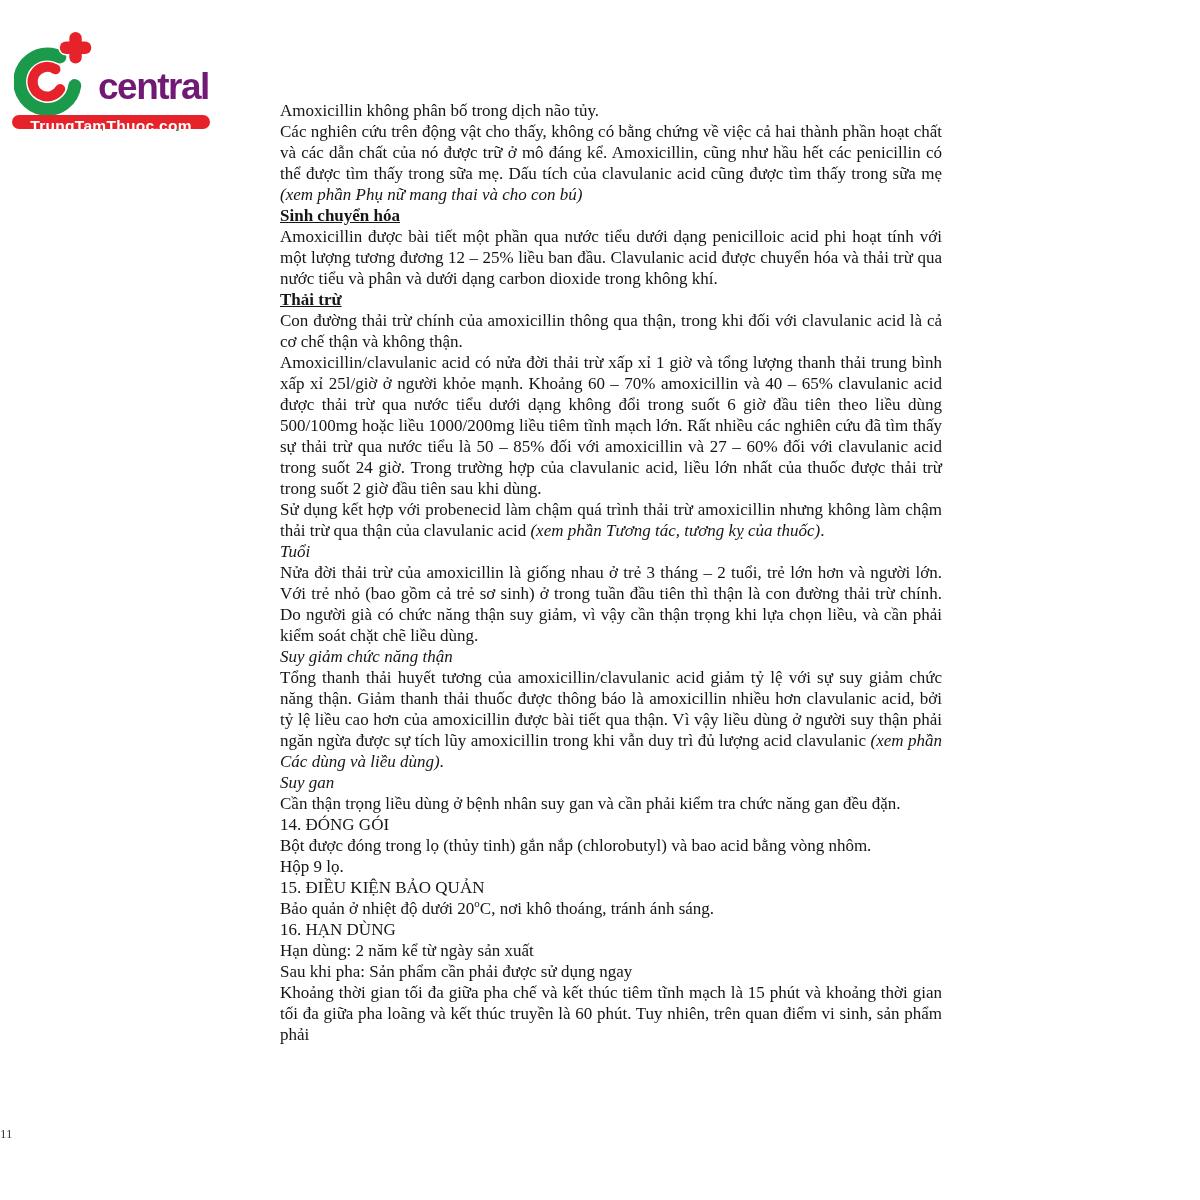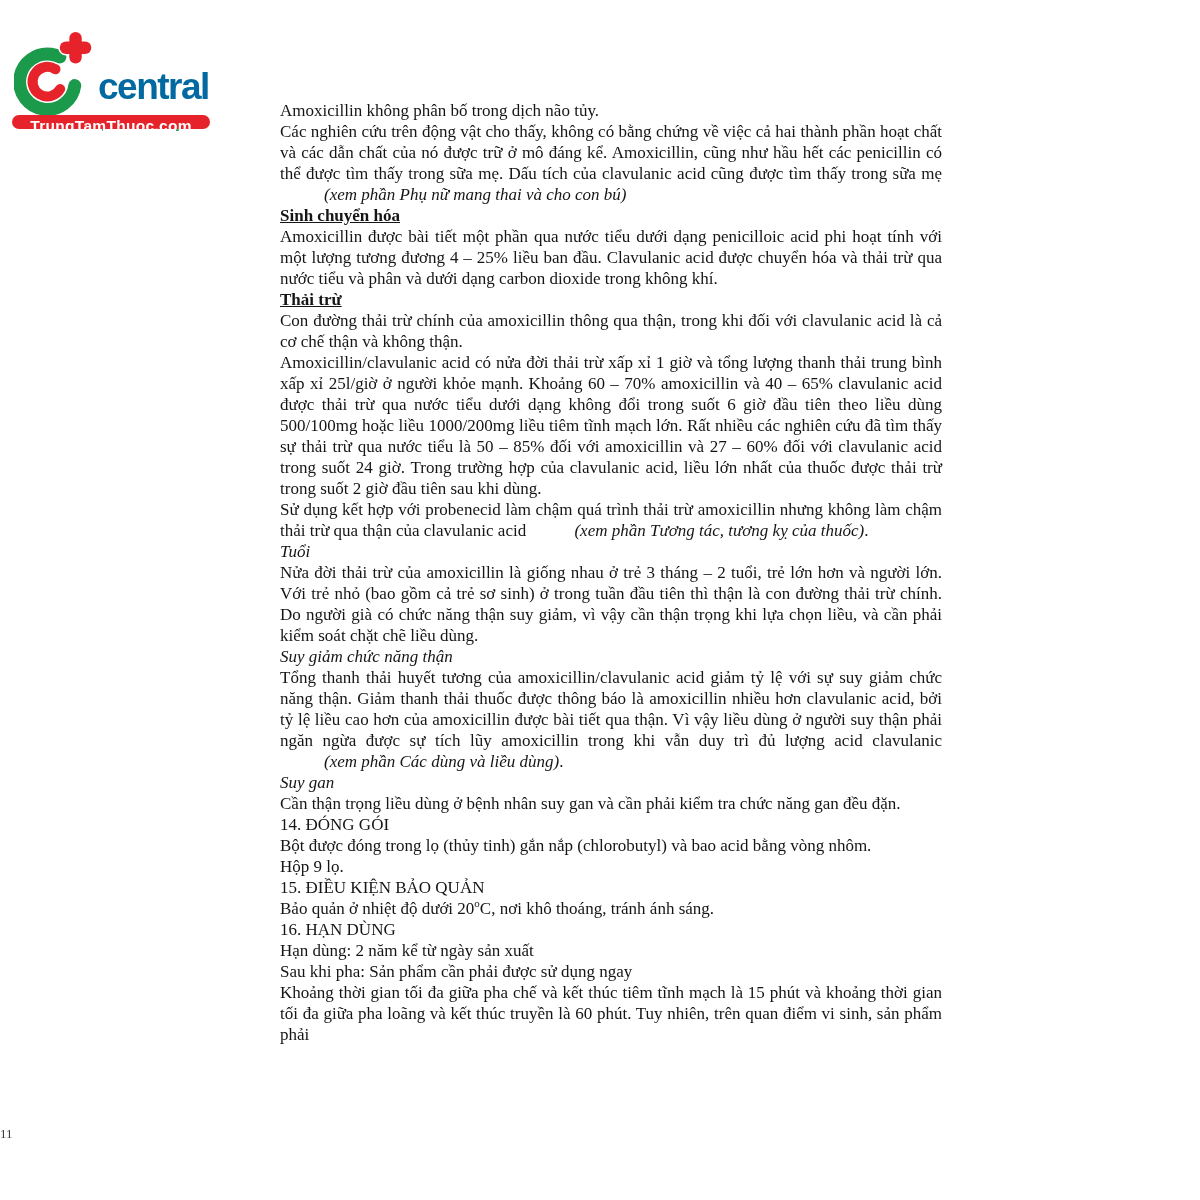--- a/index.html
+++ b/index.html
@@ -13,21 +13,21 @@
     overflow: hidden;
   }
 
   
   .logo-block { position: absolute; left: 12px; top: 30px; width: 230px; height: 112px; }
   .logo-mark { position: absolute; left: 2px; top: 2px; }
   .brand-name {
     position: absolute; left: 86px; top: 38px;
     font-family: "Liberation Sans", sans-serif;
     font-weight: bold; font-size: 37px; letter-spacing: -1.5px;
-    color: #0369a1; line-height: 1;
+    color: #701a75; line-height: 1;
   }
   .brand-sub {
     position: absolute; left: 89px; top: 84px;
     font-family: "Liberation Sans", sans-serif;
     font-weight: bold; font-size: 17px; letter-spacing: 0.5px;
     color: #1b9a4b; line-height: 1;
   }
   .banner-pill {
     position: absolute; left: 0px; top: 85px;
     width: 198px; height: 14px;
@@ -42,21 +42,21 @@
   
   .doc {
     position: absolute; left: 280px; top: 100px; width: 662px;
     font-size: 17px; line-height: 21px;
     text-align: justify;
   }
   .doc p { margin: 0; }
   .h-underline { font-weight: bold; text-decoration: underline; margin-top: 11px; }
   .h-italic    { font-style: italic; margin-top: 11px; }
   .h-bold      { font-weight: normal; margin-top: 12px; }
-  .seg-italic  { font-style: italic; margin-left: 44px; }
+  .seg-italic  { font-style: italic; }
   .sup { font-size: 11px; vertical-align: super; line-height: 0; }
 
   .page-footer {
     position: absolute; left: 0; top: 1126px; width: 1200px;
     font-size: 13px; color: #3c3c3c;
     font-family: "Liberation Serif", serif;
   }
 </style>
 </head>
 <body>
@@ -79,21 +79,21 @@
   <div class="brand-sub">pharmacy</div>
   <div class="banner-pill">TrungTamThuoc.com</div>
 </div>
 
 <div class="doc">
 
   <p>Amoxicillin không phân bố trong dịch não tủy.</p>
   <p><span>Các nghiên cứu trên động vật cho thấy, không có bằng chứng về việc cả hai thành phần hoạt chất và các dẫn chất của nó được trữ ở mô đáng kể. Amoxicillin, cũng như hầu hết các penicillin có thể được tìm thấy trong sữa mẹ. Dấu tích của clavulanic acid cũng được tìm thấy trong sữa mẹ </span><span class="seg-italic">(xem phần Phụ nữ mang thai và cho con bú)</span></p>
 
   <p class="h-underline">Sinh chuyển hóa</p>
-  <p>Amoxicillin được bài tiết một phần qua nước tiểu dưới dạng penicilloic acid phi hoạt tính với một lượng tương đương 4 – 25% liều ban đầu. Clavulanic acid được chuyển hóa và thải trừ qua nước tiểu và phân và dưới dạng carbon dioxide trong không khí.</p>
+  <p>Amoxicillin được bài tiết một phần qua nước tiểu dưới dạng penicilloic acid phi hoạt tính với một lượng tương đương 12 – 25% liều ban đầu. Clavulanic acid được chuyển hóa và thải trừ qua nước tiểu và phân và dưới dạng carbon dioxide trong không khí.</p>
 
   <p class="h-underline">Thải trừ</p>
   <p>Con đường thải trừ chính của amoxicillin thông qua thận, trong khi đối với clavulanic acid là cả cơ chế thận và không thận.</p>
   <p>Amoxicillin/clavulanic acid có nửa đời thải trừ xấp xỉ 1 giờ và tổng lượng thanh thải trung bình xấp xỉ 25l/giờ ở người khỏe mạnh. Khoảng 60 – 70% amoxicillin và 40 – 65% clavulanic acid được thải trừ qua nước tiểu dưới dạng không đổi trong suốt 6 giờ đầu tiên theo liều dùng 500/100mg hoặc liều 1000/200mg liều tiêm tĩnh mạch lớn. Rất nhiều các nghiên cứu đã tìm thấy sự thải trừ qua nước tiểu là 50 – 85% đối với amoxicillin và 27 – 60% đối với clavulanic acid trong suốt 24 giờ. Trong trường hợp của clavulanic acid, liều lớn nhất của thuốc được thải trừ trong suốt 2 giờ đầu tiên sau khi dùng.</p>
   <p><span>Sử dụng kết hợp với probenecid làm chậm quá trình thải trừ amoxicillin nhưng không làm chậm thải trừ qua thận của clavulanic acid </span><span class="seg-italic">(xem phần Tương tác, tương kỵ của thuốc)</span><span>.</span></p>
 
   <p class="h-italic">Tuổi</p>
   <p>Nửa đời thải trừ của amoxicillin là giống nhau ở trẻ 3 tháng – 2 tuổi, trẻ lớn hơn và người lớn. Với trẻ nhỏ (bao gồm cả trẻ sơ sinh) ở trong tuần đầu tiên thì thận là con đường thải trừ chính. Do người già có chức năng thận suy giảm, vì vậy cần thận trọng khi lựa chọn liều, và cần phải kiểm soát chặt chẽ liều dùng.</p>
 
   <p class="h-italic">Suy giảm chức năng thận</p>

